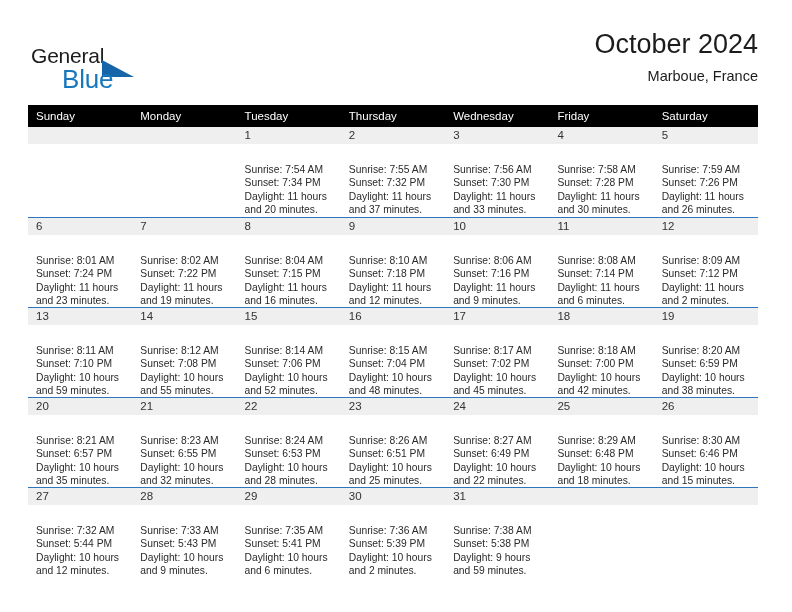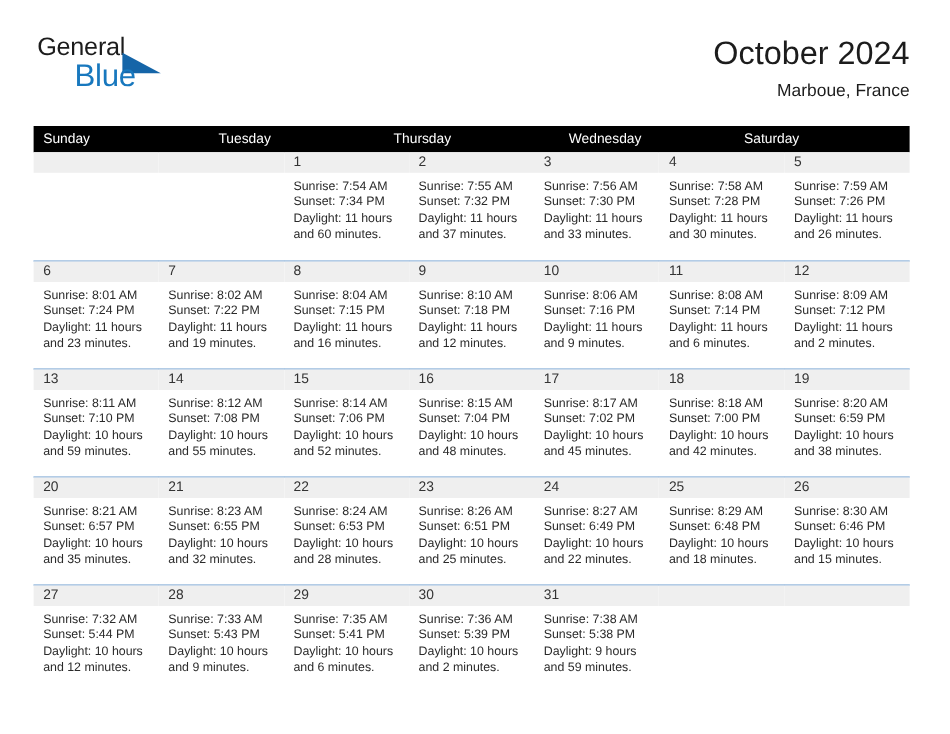--- a/index.html
+++ b/index.html
@@ -26,21 +26,21 @@
     position: absolute;
     left: 28px;
     top: 28px;
     right: 34px;
     height: 66px;
   }
 
   .logo {
     position: absolute;
     left: 3px;
-    top: 0;
+    top: 16px;
     width: 140px;
     height: 52px;
   }
   .logo-general {
     position: absolute;
     left: 0;
     top: 0;
     font-size: 21px;
     letter-spacing: -0.2px;
     color: #1c1c1c;
@@ -137,21 +137,21 @@
   .day-number {
     font-size: 11.5px;
     color: #333333;
     line-height: 17px;
     padding-left: 8px;
     display: block;
     font-family: "Liberation Sans", sans-serif;
   }
 
   .day-body {
-    padding: 5px 6px 0 8px;
+    padding: 19px 6px 0 8px;
     box-sizing: border-box;
   }
   .day-line {
     font-size: 10.3px;
     line-height: 13.4px;
     color: #2a2a2a;
     white-space: nowrap;
     font-family: "Liberation Sans", sans-serif;
   }
 </style>
@@ -171,42 +171,44 @@
     <div class="title-block">
       <div class="month-title">October 2024</div>
       <div class="location">Marboue, France</div>
     </div>
 
   </div>
 
   <div class="calendar">
     <div class="weekday-row">
         <div class="weekday">Sunday</div>
+        <div class="weekday">Monday</div>
         <div class="weekday">Tuesday</div>
         <div class="weekday">Thursday</div>
         <div class="weekday">Wednesday</div>
+        <div class="weekday">Friday</div>
         <div class="weekday">Saturday</div>
       </div>
     <div id="weeks-container">
         <div class="week-row">
           <div class="day-cell empty">
             <div class="day-number-band"></div>
           </div>
           <div class="day-cell empty">
             <div class="day-number-band"></div>
           </div>
           <div class="day-cell">
             <div class="day-number-band">
               <span class="day-number">1</span>
             </div>
             <div class="day-body">
               <div class="day-line">Sunrise: 7:54 AM</div>
               <div class="day-line">Sunset: 7:34 PM</div>
               <div class="day-line">Daylight: 11 hours</div>
-              <div class="day-line">and 60 minutes.</div>
+              <div class="day-line">and 20 minutes.</div>
             </div>
           </div>
           <div class="day-cell">
             <div class="day-number-band">
               <span class="day-number">2</span>
             </div>
             <div class="day-body">
               <div class="day-line">Sunrise: 7:55 AM</div>
               <div class="day-line">Sunset: 7:32 PM</div>
               <div class="day-line">Daylight: 11 hours</div>

